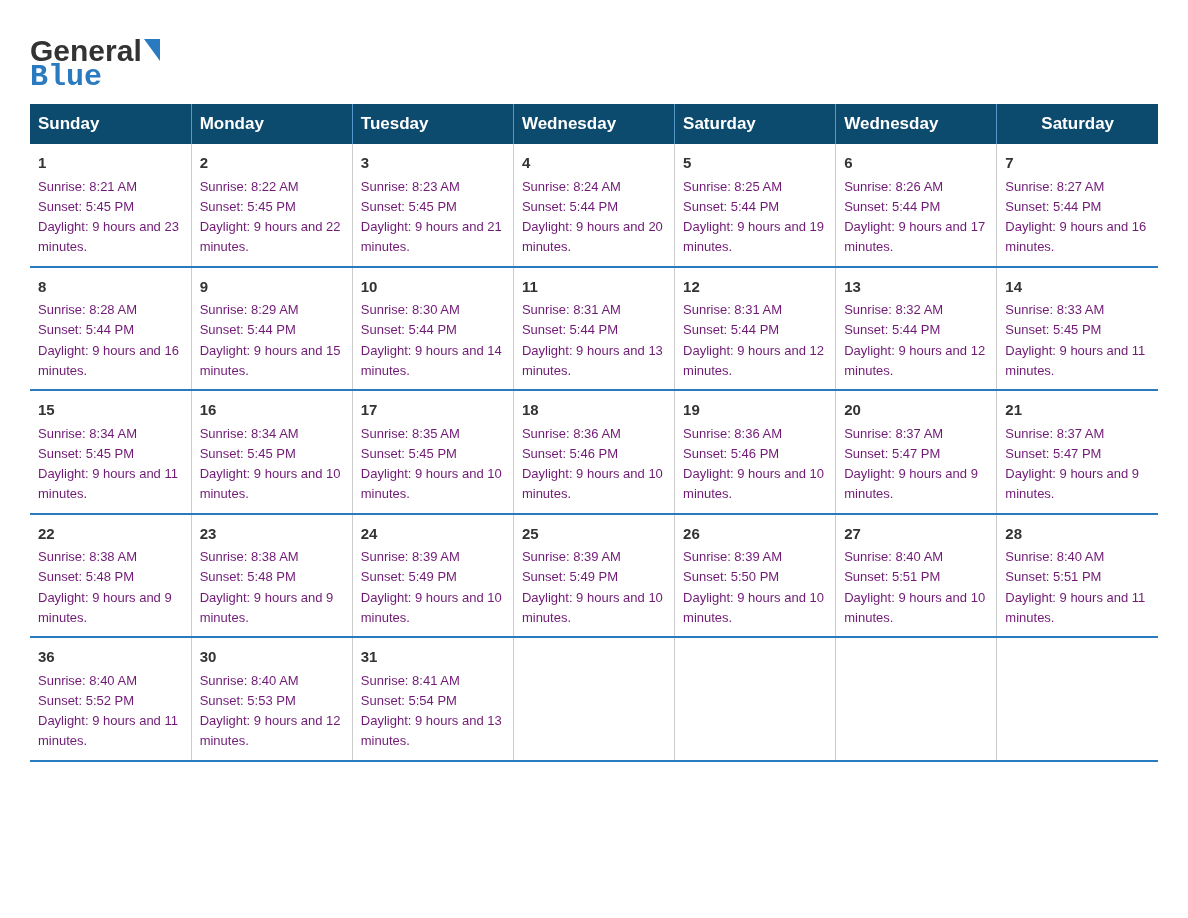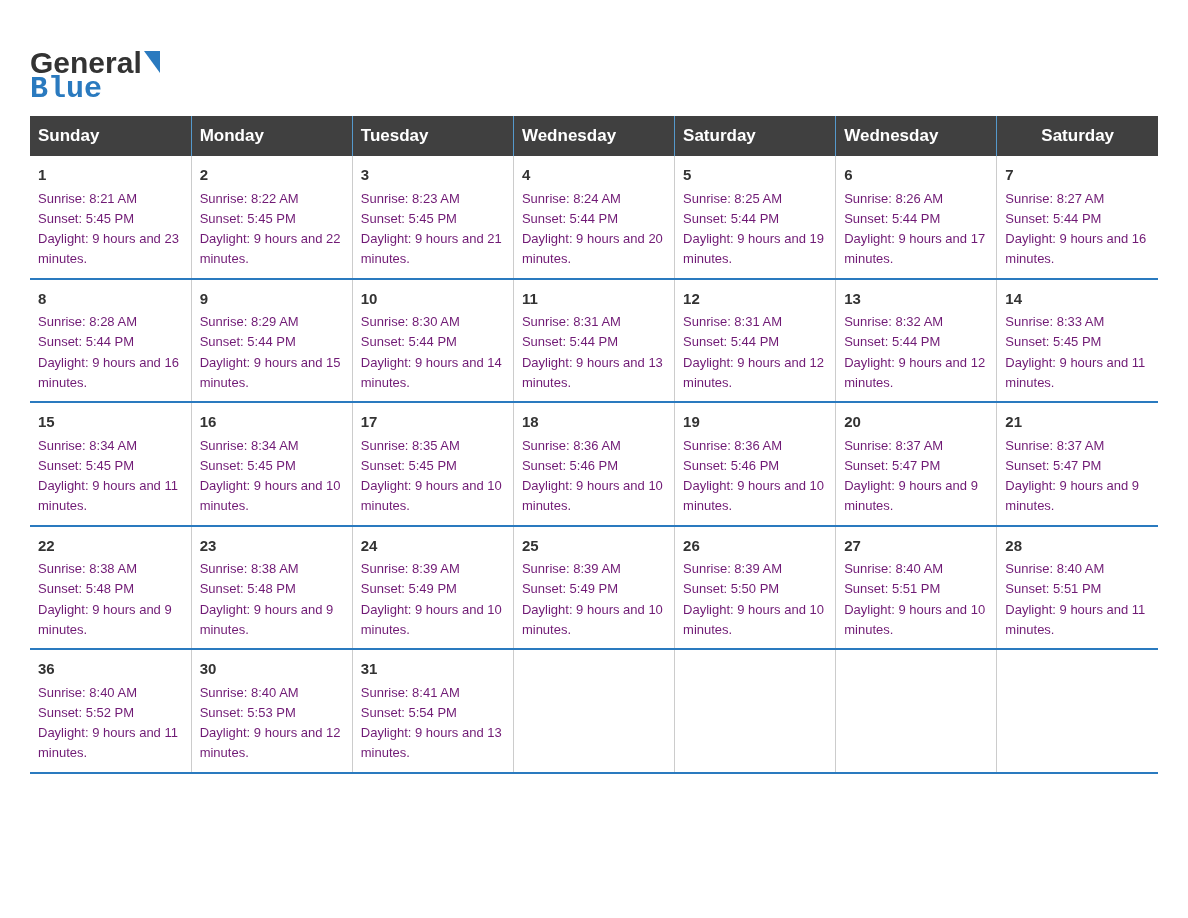--- a/index.html
+++ b/index.html
@@ -35,21 +35,21 @@
       font-size: 22px;
       color: #333;
       font-style: normal;
     }
     table {
       width: 100%;
       border-collapse: collapse;
       table-layout: fixed;
     }
     thead tr {
-      background-color: #404040;
+      background-color: #0c4a6e;
     }
     thead th {
       color: #fff;
       font-size: 17px;
       font-weight: bold;
       padding: 10px 8px;
       text-align: left;
       border-right: 1px solid #5599cc;
     }
     thead th:last-child {
@@ -165,14 +165,14 @@
         <td></td>
         <td></td>
         <td></td>
         <td></td>
       </tr>
     </tbody>
 </table>
 
 <style>
   
-  .logo { margin-top: 26px; }
+  .logo { margin-top: 14px; }
 </style>
 
 </body></html>

